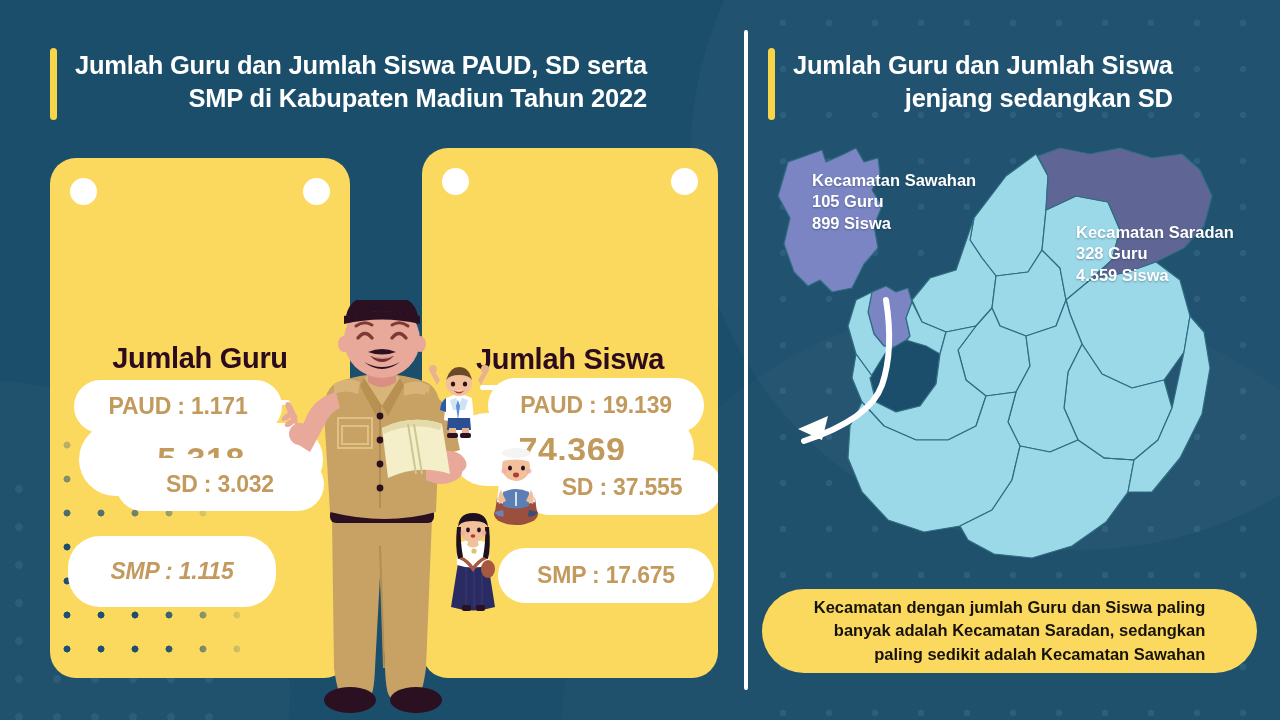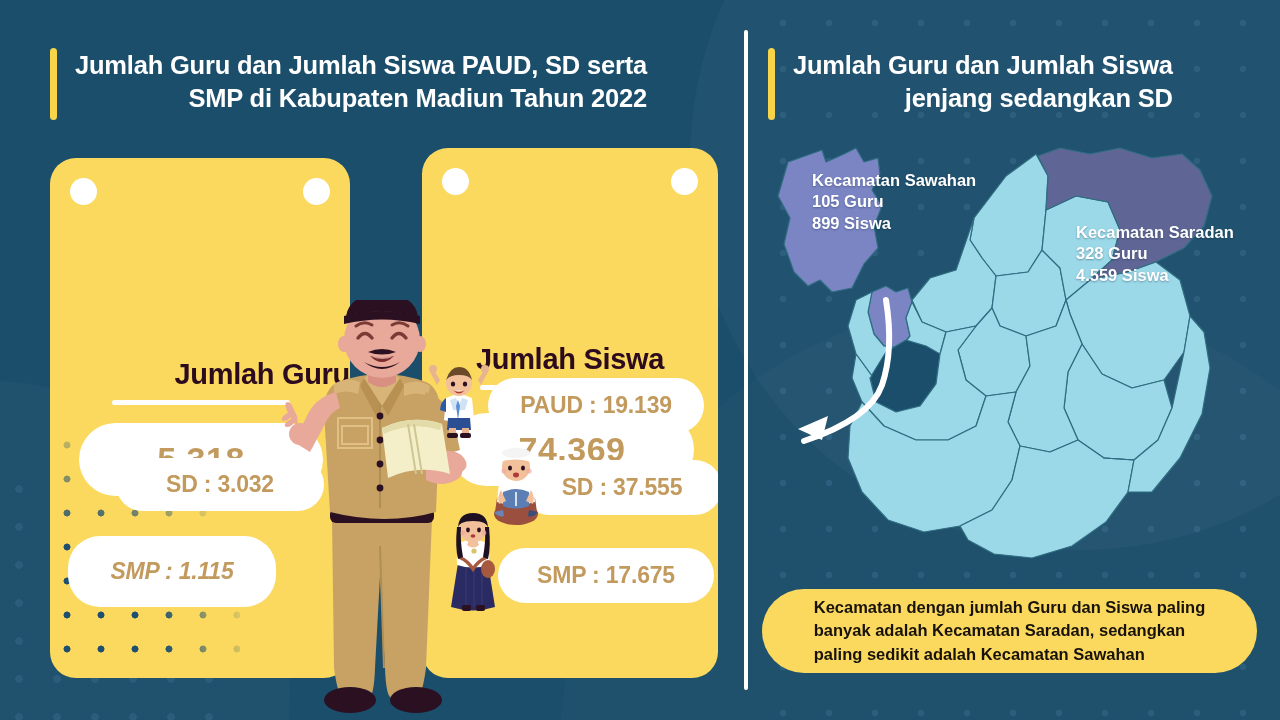--- a/index.html
+++ b/index.html
@@ -70,21 +70,21 @@
     background-image: radial-gradient(circle, #1d4f70 3.3px, transparent 3.7px);
     background-size: 34px 34px;
     -webkit-mask-image: radial-gradient(ellipse at 14% 100%, #000 0%, #000 38%, transparent 78%);
     mask-image: radial-gradient(ellipse at 14% 100%, #000 0%, #000 38%, transparent 78%);
   }
 
   .card-heading {
     position: absolute; width: 100%; text-align: center;
     color: #2b0b1d; font-size: 29px; font-weight: bold; letter-spacing: -.3px;
   }
-  #card-guru  .card-heading { top: 200px; text-align: right; }
+  #card-guru  .card-heading { top: 184px; }
   #card-siswa .card-heading { top: 195px; }
 
   .card-rule {
     position: absolute; height: 5px; background: #ffffff; border-radius: 3px;
   }
   #card-guru  .card-rule { left: 62px; top: 242px; width: 178px; }
   #card-siswa .card-rule { left: 58px; top: 237px; width: 178px; }
 
   .big-pill {
     position: absolute; background: #ffffff; border-radius: 40px;
@@ -128,21 +128,21 @@
     position: absolute; color: #ffffff; font-weight: bold; line-height: 1.30;
     text-shadow: 0 1px 2px rgba(10,35,55,.35); white-space: pre-line;
   }
   #label-sawahan { left: 812px; top: 170px; font-size: 16.5px; }
   #label-saradan { left: 1076px; top: 222px; font-size: 16.5px; }
 
   
   #caption {
     position: absolute; left: 762px; top: 589px; width: 495px; height: 84px;
     background: #fbd95e; border-radius: 42px;
-    display: flex; align-items: center; justify-content: center; text-align: left;
+    display: flex; align-items: center; justify-content: center; text-align: right;
     color: #17120c; font-size: 16.5px; font-weight: bold; line-height: 1.42;
     padding: 0 16px; white-space: pre-line;
   }
 </style>
 </head>
 <body>
 
 <div id="bg-base"></div>
 <div id="bg-arc-1"></div>
 <div id="bg-arc-2"></div>
@@ -165,20 +165,21 @@
 </div>
 
 <div class="stat-card" id="card-guru">
   <div class="card-dotfield"></div>
   <div class="card-dot l"></div>
   <div class="card-dot r"></div>
   <div class="card-heading">Jumlah Guru</div>
   <div class="card-rule"></div>
   <div class="big-pill">5.318</div>
   <div class="pill-layer">
+    <div class="sub-pill" id="guru-pill-0">PAUD : 1.171</div>
     <div class="sub-pill" id="guru-pill-1">SD : 3.032</div>
     <div class="sub-pill" id="guru-pill-2">SMP : 1.115</div>
   </div>
 </div>
 
 <div class="stat-card" id="card-siswa">
   <div class="card-dot l"></div>
   <div class="card-dot r"></div>
   <div class="card-heading">Jumlah Siswa</div>
   <div class="card-rule"></div>

